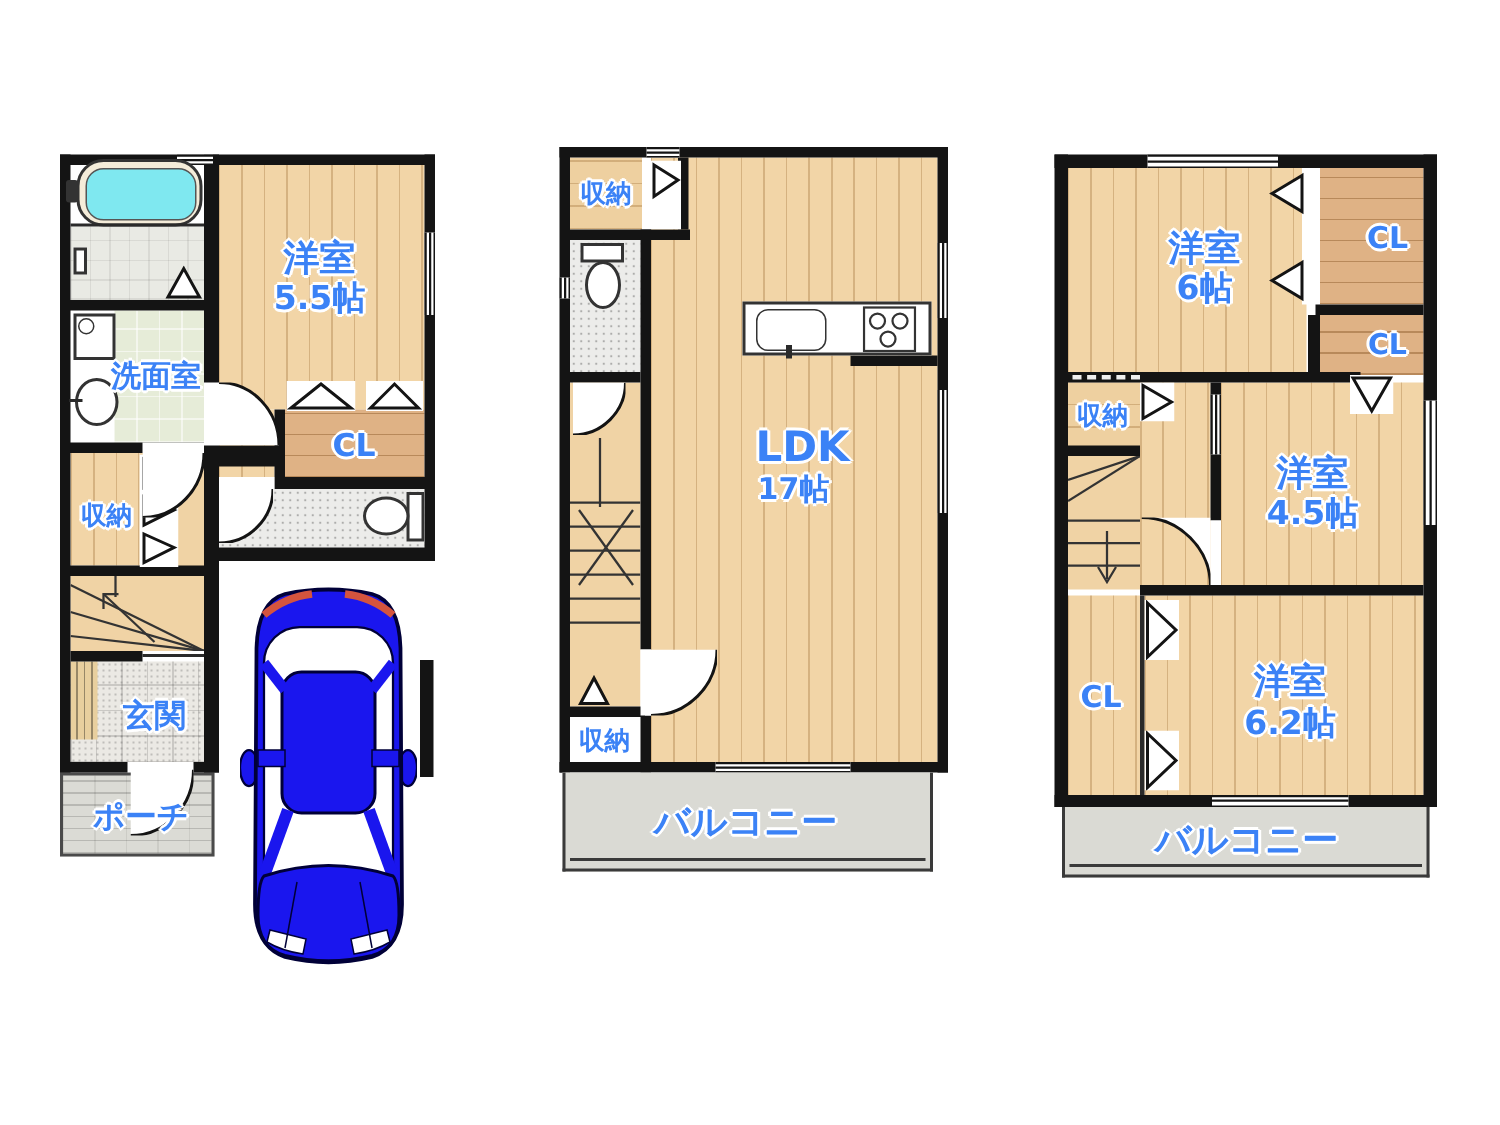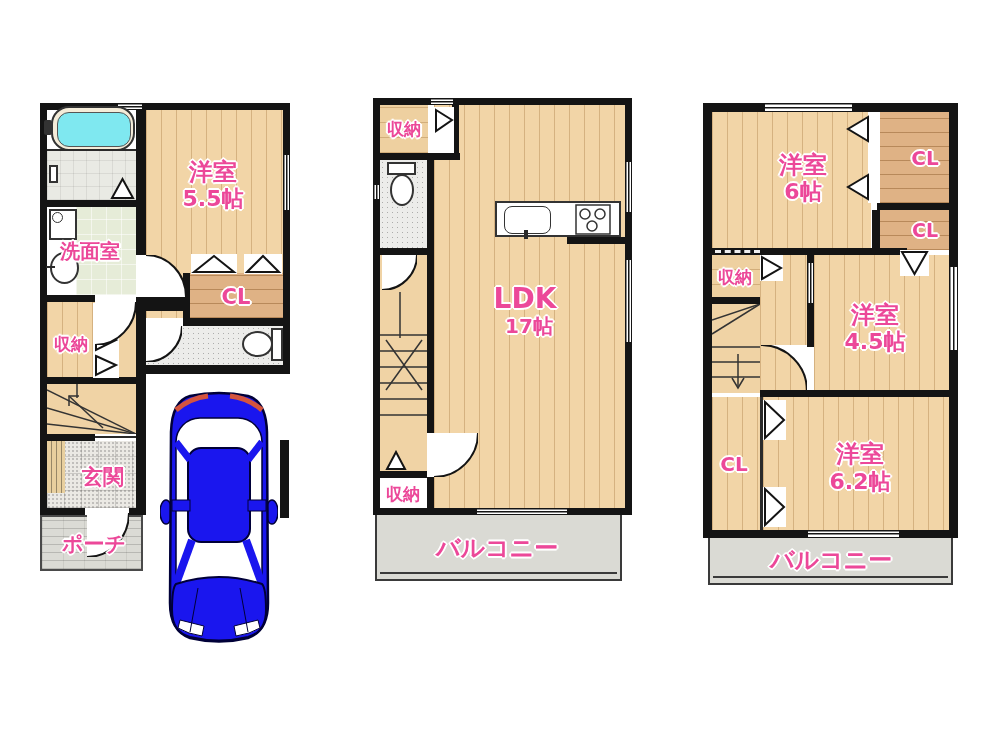--- a/index.html
+++ b/index.html
@@ -36,21 +36,21 @@
   .balc{position:absolute;background:#dadad4;border-left:2px solid #3a3a3a;border-right:2px solid #3a3a3a;
         border-bottom:2px solid #3a3a3a;box-sizing:border-box;}
   .balcline{position:absolute;left:3px;right:3px;bottom:5px;height:2px;background:#3a3a3a;}
   .whitebox{position:absolute;background:#fff;}
   .winh{position:absolute;background-color:#fff;
         background-image:linear-gradient(#141414,#141414),linear-gradient(#141414,#141414),linear-gradient(#141414,#141414);
         background-size:100% 1.5px;background-position:top,center,bottom;background-repeat:no-repeat;}
   .winv{position:absolute;background-color:#fff;
         background-image:linear-gradient(#141414,#141414),linear-gradient(#141414,#141414),linear-gradient(#141414,#141414);
         background-size:1.5px 100%;background-position:left,center,right;background-repeat:no-repeat;}
-  .lbl{position:absolute;transform:translate(-50%,-50%);font-weight:bold;color:#ec4899;white-space:nowrap;
+  .lbl{position:absolute;transform:translate(-50%,-50%);font-weight:bold;color:#3b82f6;white-space:nowrap;
        text-shadow:-2px 0 #fff,2px 0 #fff,0 -2px #fff,0 2px #fff,-1px -1px #fff,1px -1px #fff,-1px 1px #fff,1px 1px #fff;}
   .fix{position:absolute;background:#fff;border:2px solid #333;box-sizing:border-box;}
   svg{display:block;}
 </style>
 </head>
 <body>
 
 <div id="canvas">
 
   <div class="plan" style="left:40px;top:103px;width:250px;height:470px;">
@@ -146,21 +146,21 @@
       <line x1="89" y1="50" x2="0" y2="6" stroke="#333" stroke-width="1.5"></line>
       <line x1="89" y1="50" x2="0" y2="24" stroke="#333" stroke-width="1.5"></line>
       <line x1="89" y1="50" x2="0" y2="40" stroke="#333" stroke-width="1.5"></line>
       <line x1="30" y1="0" x2="30" y2="14" stroke="#333" stroke-width="1.5"></line>
       <polyline points="56,44 22,12" stroke="#333" stroke-width="1.5" fill="none"></polyline>
       <polyline points="22,22 22,12 32,12" stroke="#333" stroke-width="1.5" fill="none"></polyline>
     </svg>
 
     <div class="lbl" style="left:173px;top:69px;font-size:24px;">洋室</div>
     <div class="lbl" style="left:173px;top:96px;font-size:22px;">5.5帖</div>
-    <div class="lbl" style="left:50px;top:148px;font-size:20px;font-family:Liberation Serif, serif;">洗面室</div>
+    <div class="lbl" style="left:64px;top:148px;font-size:20px;font-family:Liberation Serif, serif;">洗面室</div>
     <div class="lbl" style="left:196px;top:194px;font-size:21px;">CL</div>
     <div class="lbl" style="left:31px;top:241px;font-size:17px;">収納</div>
     <div class="lbl" style="left:63px;top:374px;font-size:21px;">玄関</div>
     <div class="lbl" style="left:54px;top:441px;font-size:21px;">ポーチ</div>
   </div>
 
   <svg class="abs" style="left:160px;top:388px;" width="118" height="260" viewBox="0 0 118 260">
     <ellipse cx="6" cy="124" rx="6" ry="12" fill="#1a16ee" stroke="#000038" stroke-width="1.5"></ellipse>
     <ellipse cx="112" cy="124" rx="6" ry="12" fill="#1a16ee" stroke="#000038" stroke-width="1.5"></ellipse>
     <path d="M30,8 Q59,2 88,8 Q106,13 107,44 L108,215 Q108,243 88,250 Q59,257 30,250 Q10,243 10,215 L11,44 Q12,13 30,8 Z" fill="#1a16ee" stroke="#000038" stroke-width="2.5"></path>
@@ -250,21 +250,21 @@
       <circle cx="10" cy="10" r="5" fill="none" stroke="#333" stroke-width="1.5"></circle>
       <circle cx="25" cy="10" r="5" fill="none" stroke="#333" stroke-width="1.5"></circle>
       <circle cx="17" cy="22" r="5" fill="none" stroke="#333" stroke-width="1.5"></circle>
     </svg>
 
     <div class="balc" style="left:2px;top:417px;width:247px;height:66px;">
         <div class="balcline"></div>
       </div>
 
     <div class="lbl" style="left:31px;top:31px;font-size:17px;">収納</div>
-    <div class="lbl" style="left:152px;top:200px;font-size:28px;text-align:center;">LDK</div>
+    <div class="lbl" style="left:162px;top:200px;font-size:28px;text-align:center;">LDK</div>
     <div class="lbl" style="left:156px;top:228px;font-size:20px;">17帖</div>
     <div class="lbl" style="left:30px;top:396px;font-size:17px;">収納</div>
     <div class="lbl" style="left:124px;top:450px;font-size:24px;">バルコニー</div>
   </div>
 
   <div class="plan" style="left:703px;top:103px;width:255px;height:482px;">
 
     <div class="wood" style="left:9px;top:9px;width:159px;height:136px;"></div>
     <div class="woodcl" style="left:177px;top:9px;width:69px;height:91px;"></div>
     <div class="woodcl" style="left:177px;top:107px;width:69px;height:40px;"></div>

